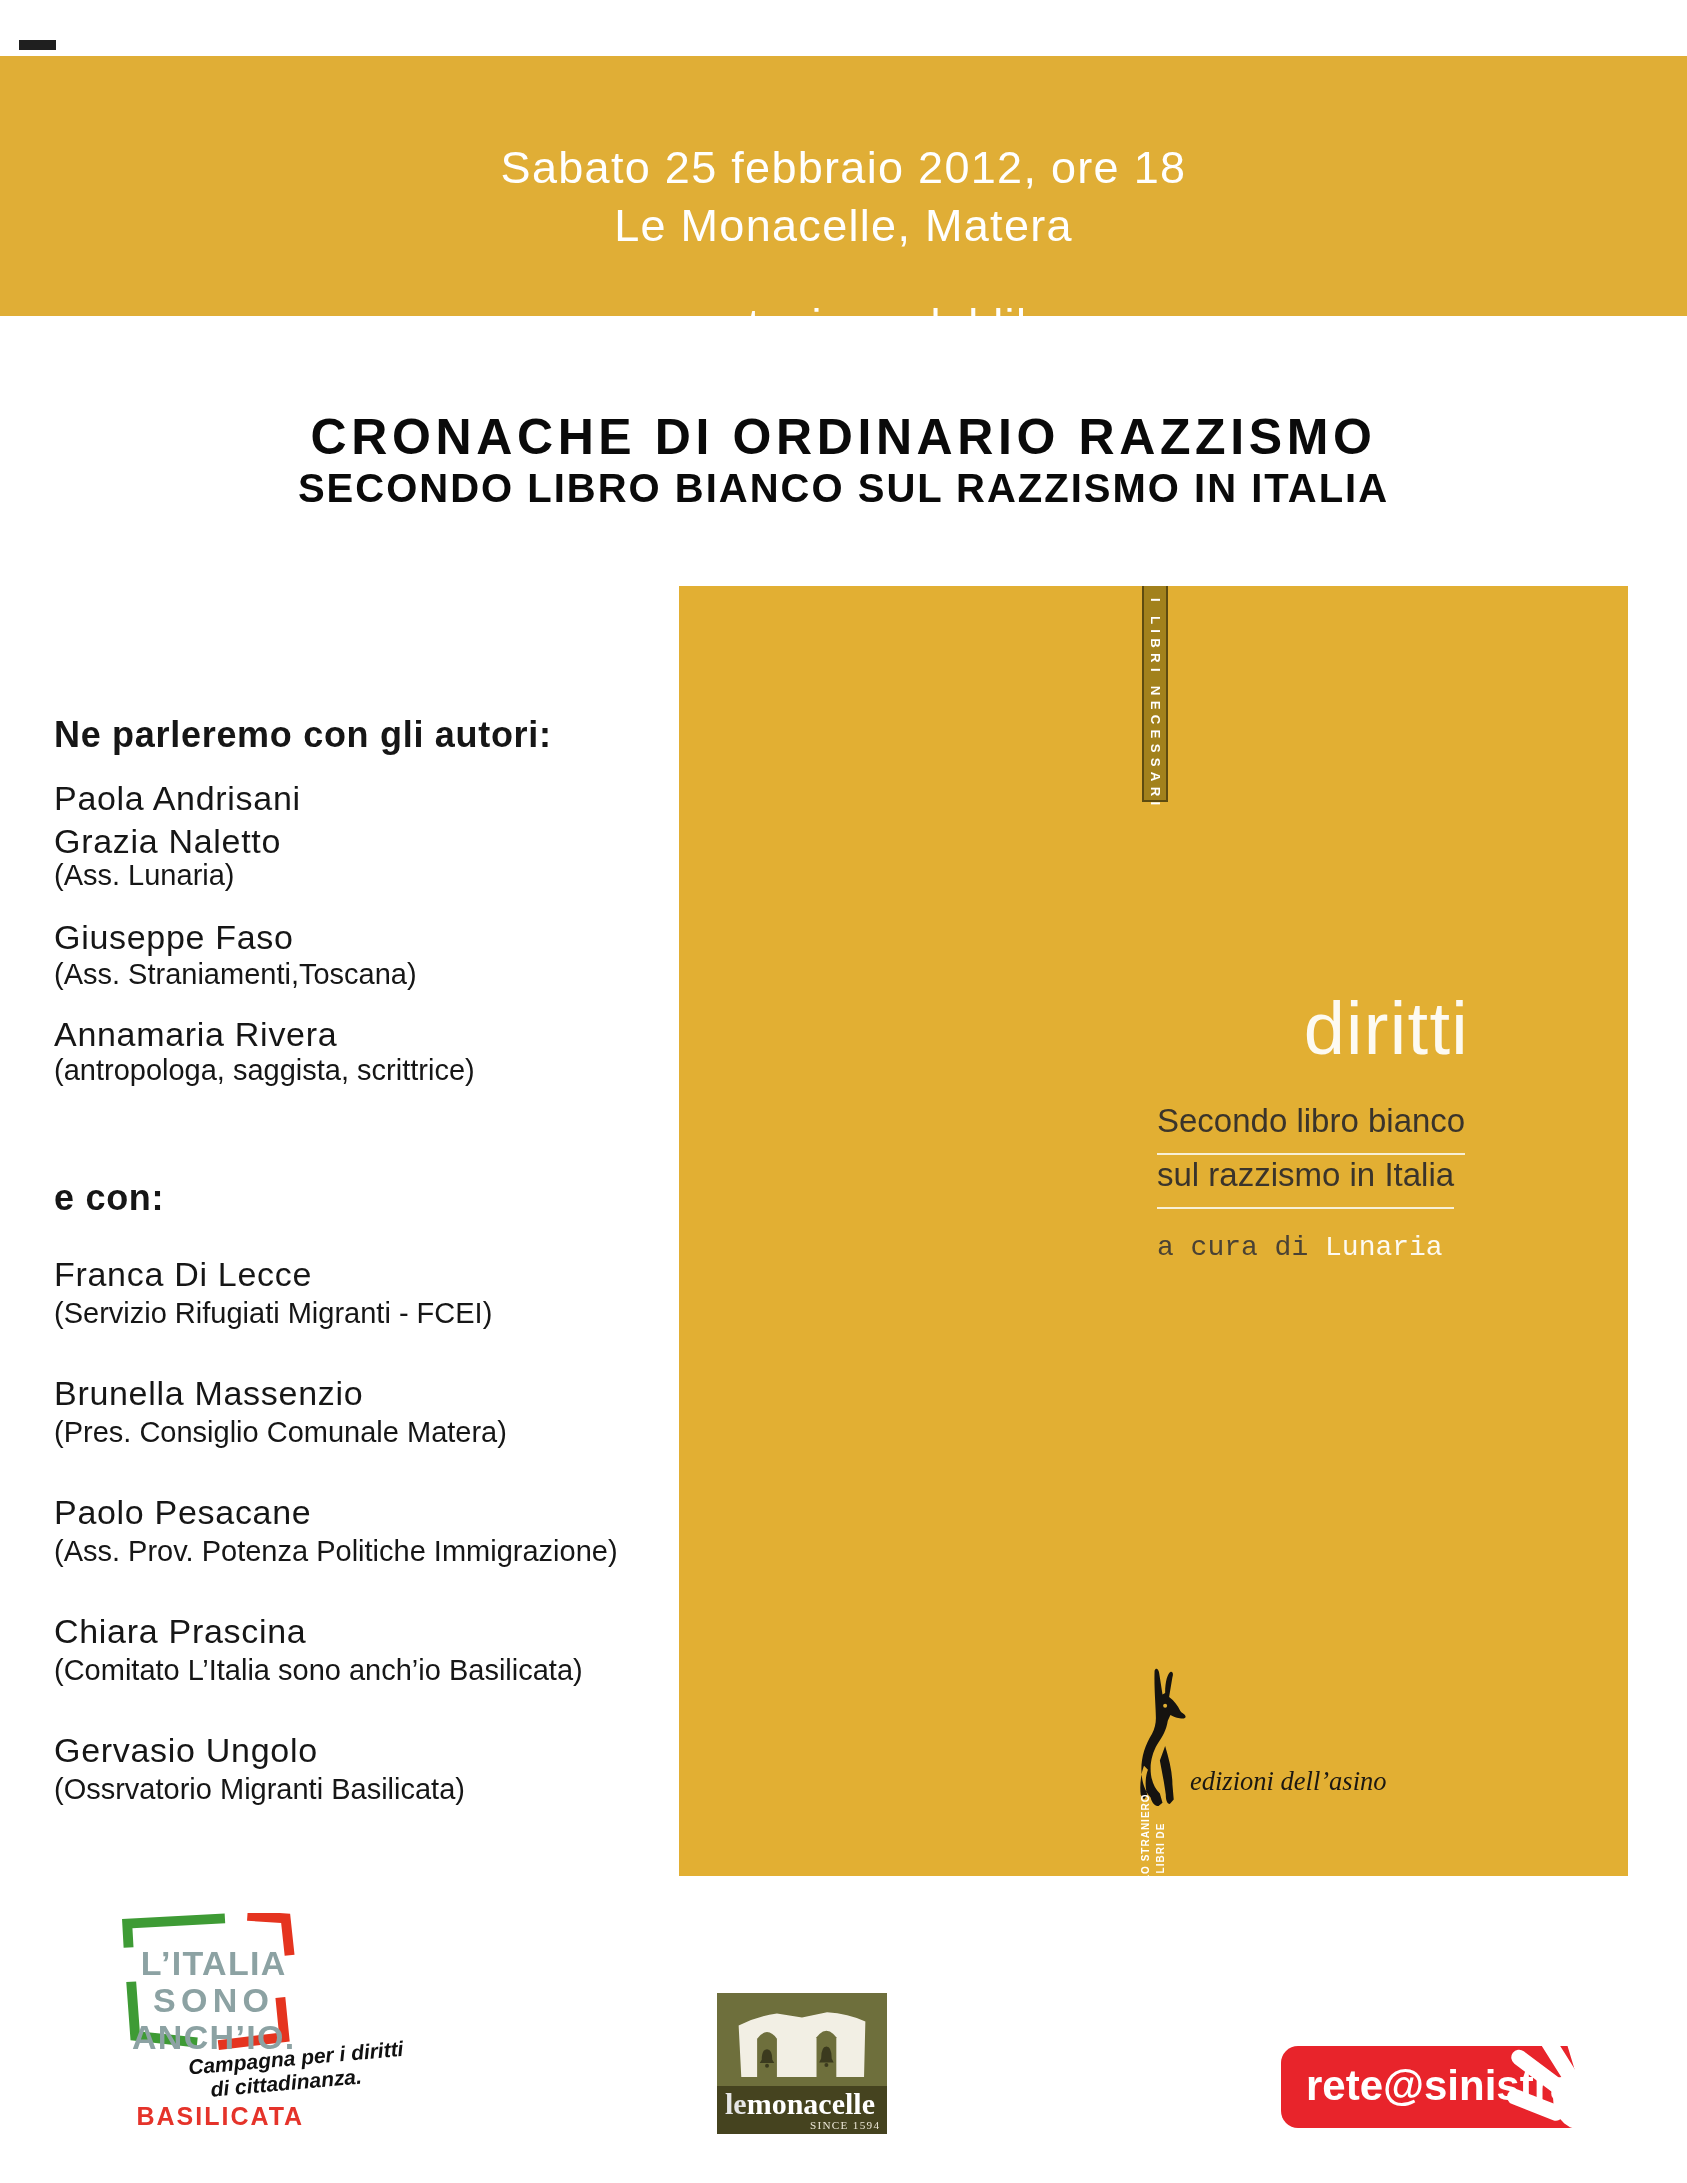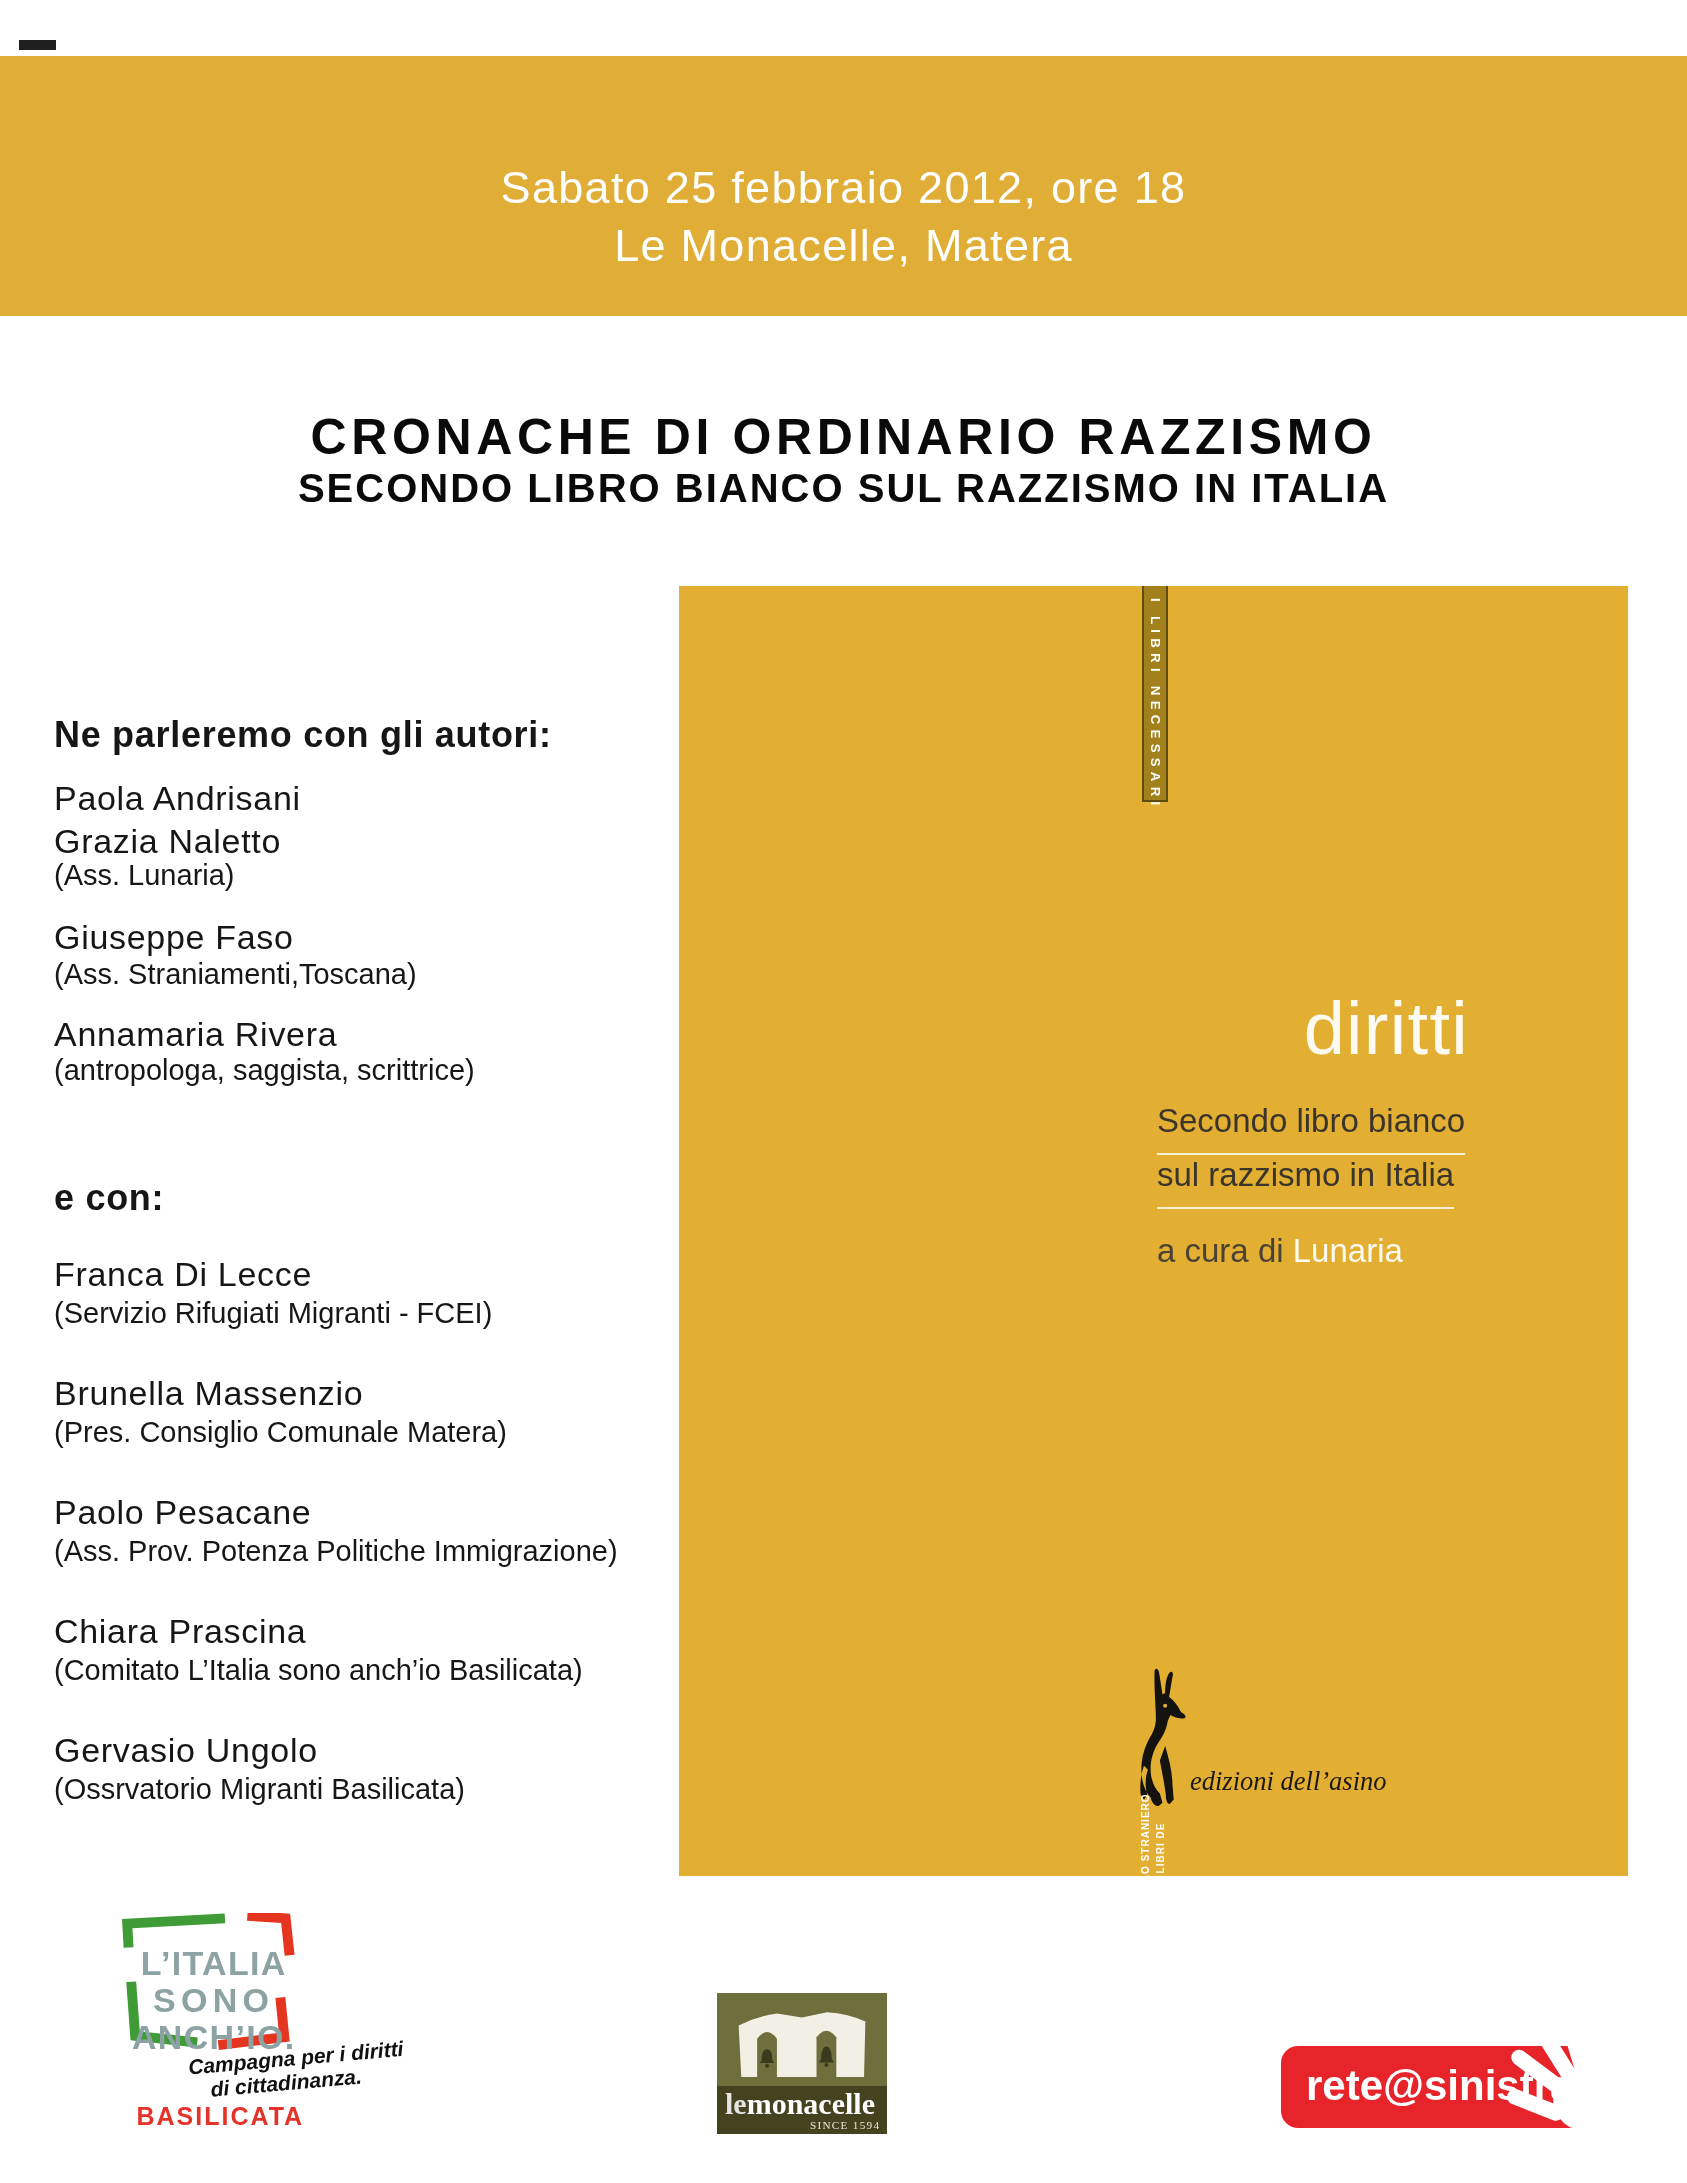--- a/index.html
+++ b/index.html
@@ -3,21 +3,21 @@
 <meta charset="utf-8">
 <style>
   html,body{margin:0;padding:0;background:#ffffff;}
   .page{position:relative;width:1687px;height:2183px;background:#ffffff;overflow:hidden;
         font-family:"Liberation Sans", sans-serif;}
 
   
   .crop-mark{position:absolute;left:18.5px;top:40px;width:37px;height:10px;background:#1f1f1f;}
   .banner{position:absolute;left:0;top:56px;width:1687px;height:260px;background:#E0AE36;}
   .banner-line{position:absolute;left:0;width:1687px;text-align:center;color:#ffffff;
-               font-size:45px;font-weight:400;letter-spacing:1.3px;line-height:1;margin-top:20px;}
+               font-size:45px;font-weight:400;letter-spacing:1.3px;line-height:1;}
   .banner-line.l1{top:89px;}
   .banner-line.l2{top:147px;}
   .banner-line.l3{top:246px;}
 
   
   .headline{position:absolute;left:0;top:412px;width:1687px;text-align:center;color:#0a0a0a;
             font-weight:bold;font-size:50px;letter-spacing:4.6px;line-height:1;white-space:nowrap;}
   .subheadline{position:absolute;left:0;top:468px;width:1687px;text-align:center;color:#0a0a0a;
             font-weight:bold;font-size:40px;letter-spacing:2px;line-height:1;white-space:nowrap;}
 
@@ -36,21 +36,21 @@
               letter-spacing:5.3px;margin-top:12px;white-space:nowrap;}
   .cv-title1{position:absolute;right:126px;top:337px;font-size:74px;line-height:1;white-space:nowrap;
              letter-spacing:0px;}
   .cv-title1 .dark{color:#2F2B26;}
   .cv-title1 .light{color:#FDFAF2;}
   .cv-title2{position:absolute;right:159px;top:406px;font-size:74px;line-height:1;color:#FDFAF2;
              letter-spacing:1.3px;white-space:nowrap;}
   .cv-sub{position:absolute;left:478px;top:517px;}
   .cv-sub .s-line{display:table;color:#3A342B;font-size:33px;line-height:1.08;
                   border-bottom:2px solid #F8F0D8;padding-bottom:14px;margin-bottom:2.6px;white-space:nowrap;}
-  .cv-curator{position:absolute;left:478px;top:646px;font-size:33px;white-space:nowrap;}
+  .cv-curator{position:absolute;left:478px;top:646px;font-size:28px;white-space:nowrap;font-family:Liberation Mono, monospace;}
   .cv-curator .pre{color:#4A4234;}
   .cv-curator .name{color:#FDFAF2;}
   .donkey{position:absolute;left:457px;top:1082px;width:53px;height:142px;}
   .publisher{position:absolute;left:511px;top:1180px;font-family:"Liberation Serif", serif;
              font-style:italic;color:#1C1812;font-size:26.5px;white-space:nowrap;}
   .collection{position:absolute;left:459px;top:1229px;height:66px;display:flex;flex-direction:row;}
   .coll-line{writing-mode:vertical-lr;transform:rotate(180deg);color:#ffffff;font-size:10px;
              font-weight:bold;letter-spacing:1px;line-height:1.5;white-space:nowrap;}
 
   

